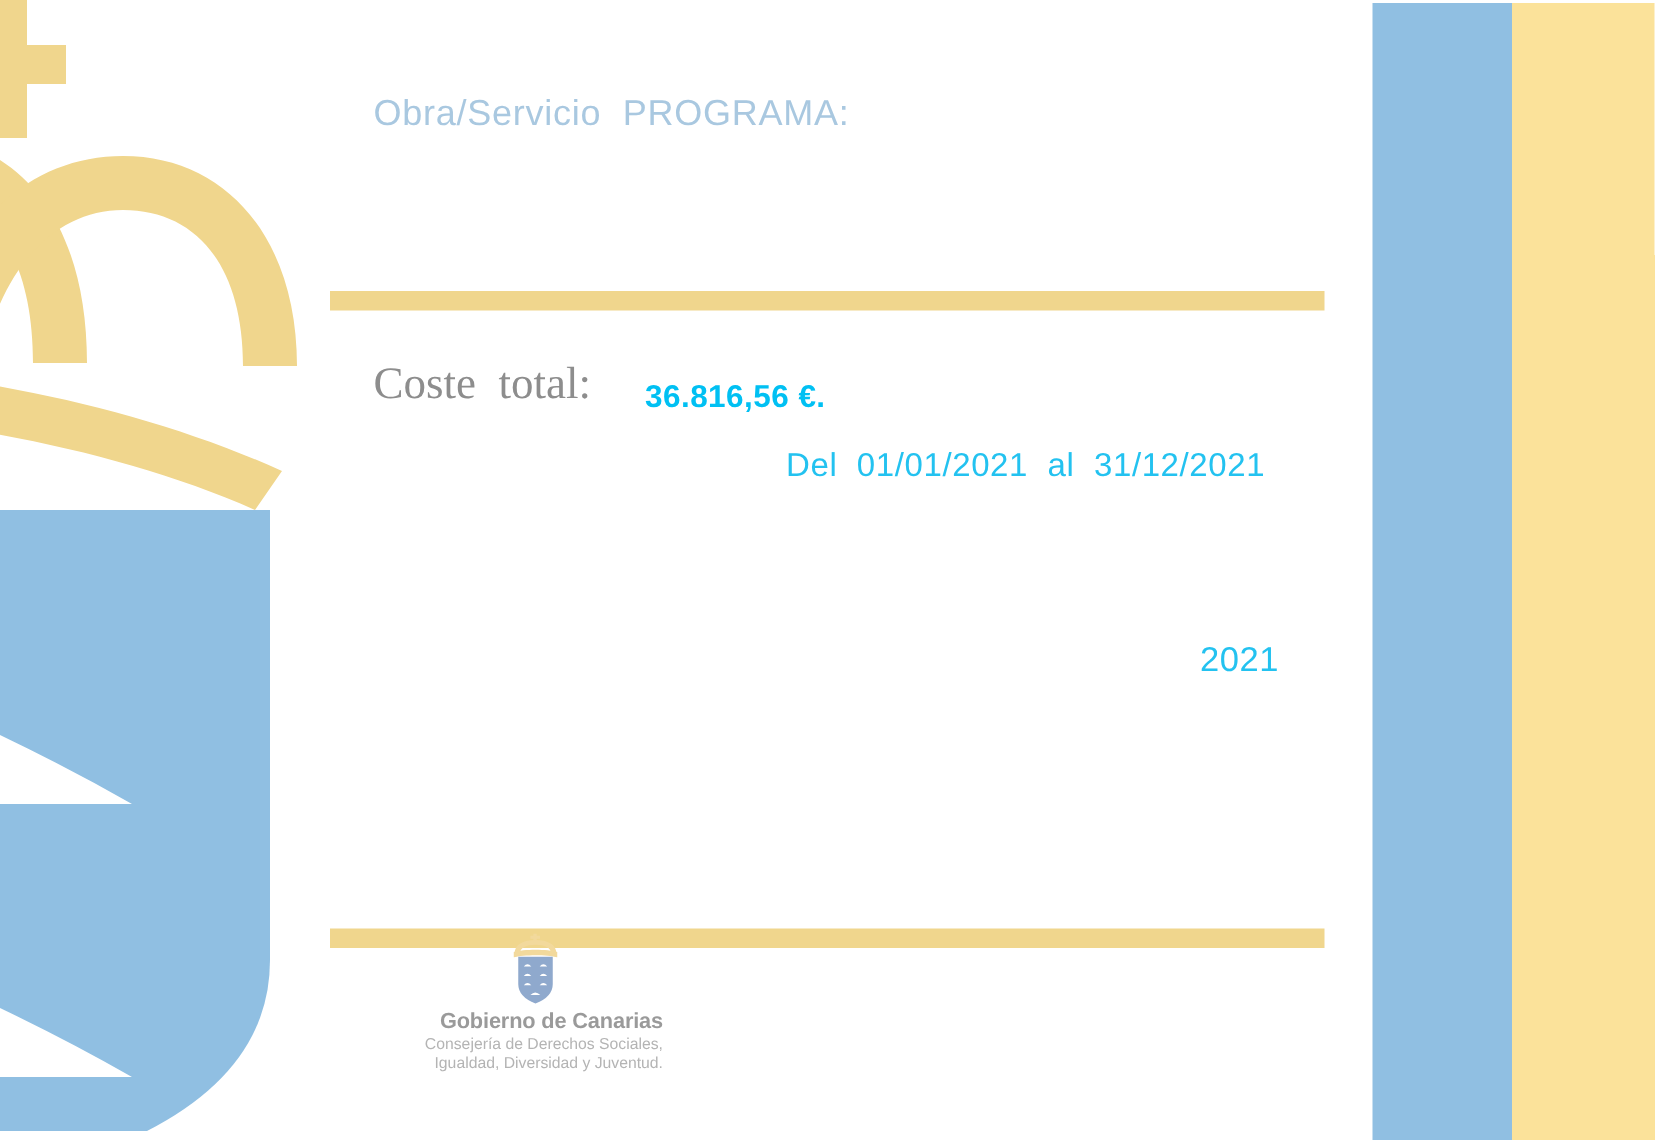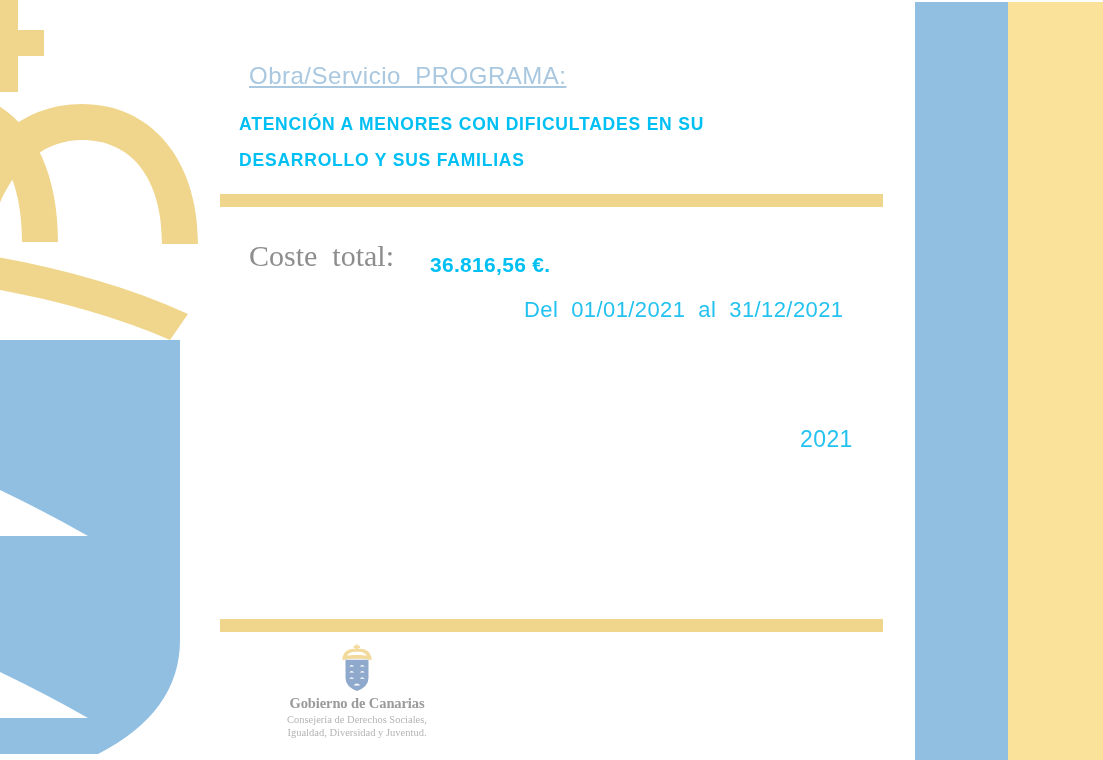--- a/index.html
+++ b/index.html
@@ -76,21 +76,20 @@
 
   
   .label-program {
     position: absolute;
     left: 249px;
     top: 62px;
     font-size: 24px;
     letter-spacing: 0.5px;
     color: #a9c8e0;
     white-space: pre;
-    text-decoration: underline;
   }
 
   .program-title {
     position: absolute;
     left: 239px;
     top: 106px;
     width: 640px;
     font-size: 17.5px;
     font-weight: bold;
     letter-spacing: 0.8px;
@@ -167,24 +166,23 @@
     font-weight: bold;
     color: #7a7a7a;
     line-height: 39px;
     white-space: pre-line;
   }
 
   
   .gov-logo {
     position: absolute;
     left: 272px;
-    top: 644px;
+    top: 622px;
     width: 170px;
-    text-align: center;
-    font-family: Liberation Serif, serif;
+    text-align: right;
   }
   .gov-shield-wrap {
     width: 100%;
     display: flex;
     justify-content: center;
   }
   .gov-name {
     margin-top: 3px;
     font-size: 14.5px;
     font-weight: bold;
@@ -232,22 +230,20 @@
       <path d="M-30 700 Q36 636 104 694 Z" fill="#ffffff"></path>
     </svg>
 
   </div>
 
   <div class="col-blue"></div>
   <div class="col-yellow"></div>
 
   <div class="label-program">Obra/Servicio  PROGRAMA:</div>
 
-  <div class="program-title">ATENCIÓN  A  MENORES  CON  DIFICULTADES  EN  SU
-DESARROLLO  Y  SUS  FAMILIAS</div>
 
   <div class="rule rule-top"></div>
 
   <div class="label-coste">Coste  total:</div>
   <div class="value-coste">36.816,56 €.</div>
 
   <div class="value-periodo">Del  01/01/2021  al  31/12/2021</div>
 
   <div class="value-anyo">2021</div>
 

